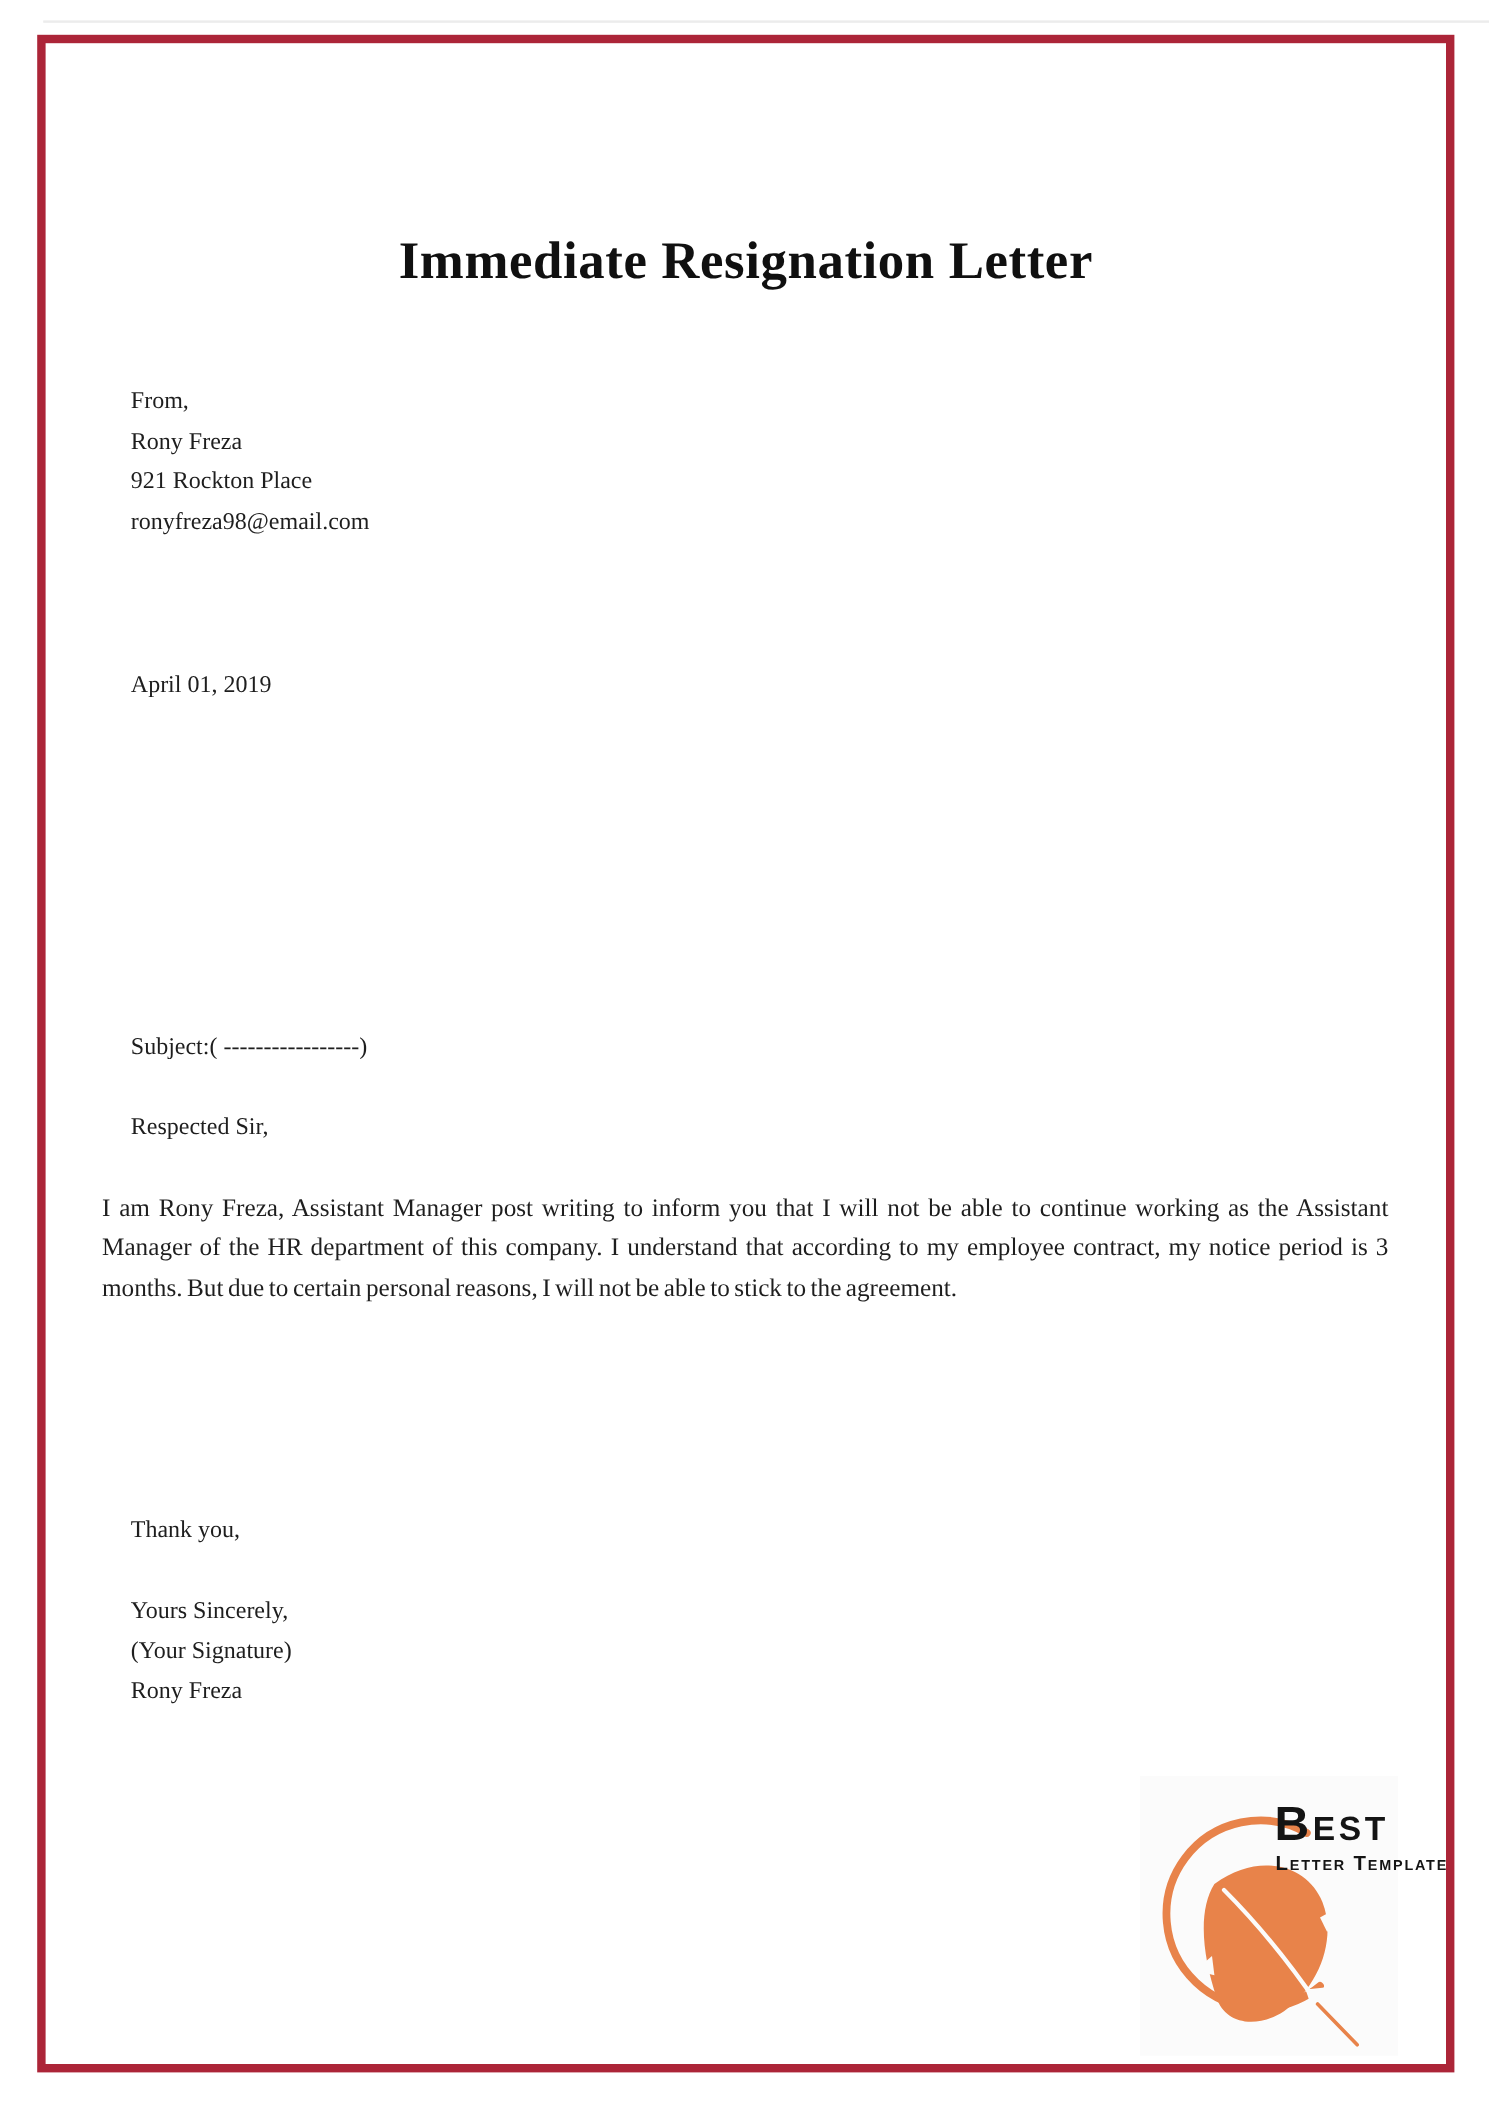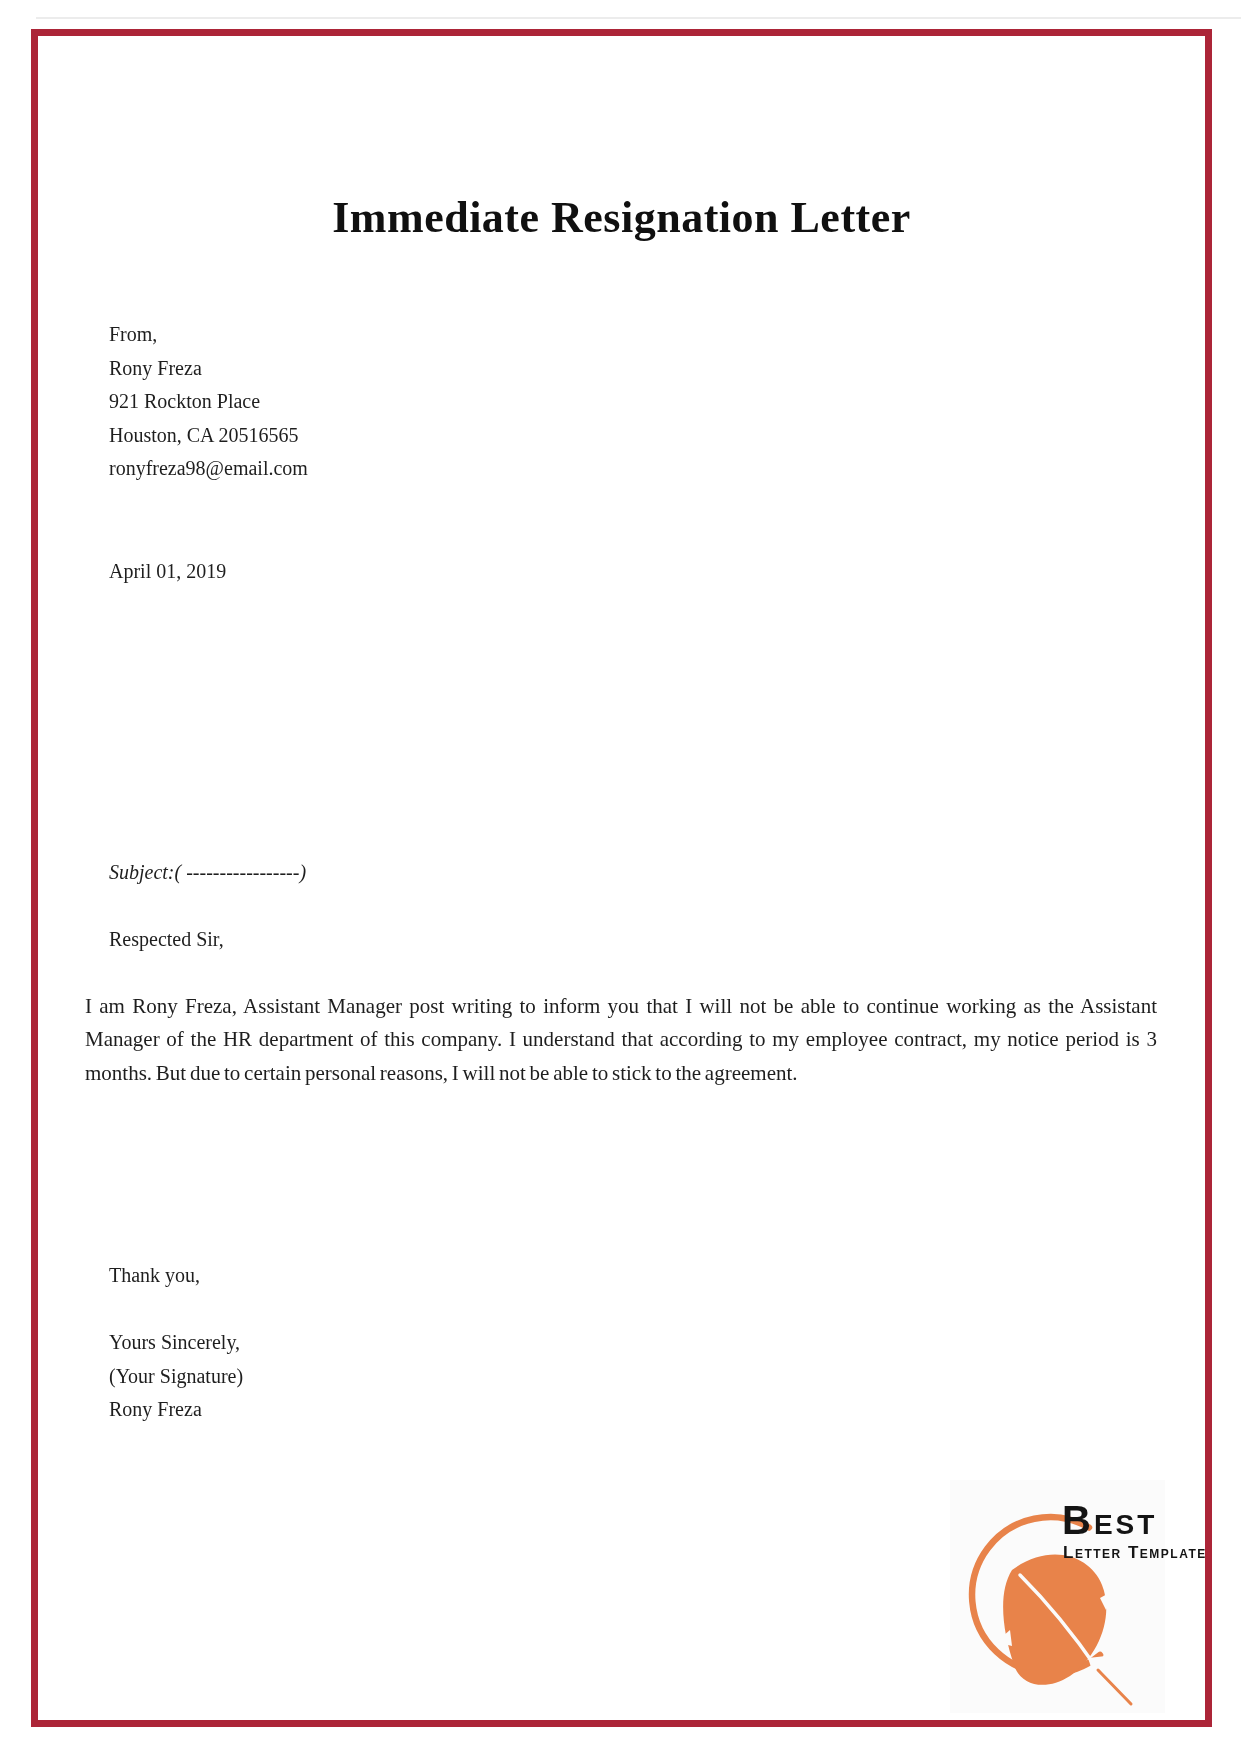--- a/index.html
+++ b/index.html
@@ -22,21 +22,21 @@
     letter-spacing:0.5px; line-height:1.1;
   }
   .block {
     position:absolute; left:85px; font-size:20px; line-height:33.5px;
     white-space:nowrap;
     margin-left:24px;
   }
   #sender-block    { top:318px; }
   #date-block      { top:555px; }
   #recipient-block { top:622px; }
-  #subject-block   { top:856px;font-style:italic; }
+  #subject-block   { top:856px; }
   #salutation-block{ top:923px; }
   .para {
     position:absolute; left:85px; width:1072px;
     font-size:21px; line-height:33.4px; text-align:justify;
     word-spacing:-1.5px;
   }
   #para-1 { top:990px; }
   #para-2 { top:1158px; }
   #thanks-block  { top:1259px; }
   #closing-block { top:1326px; }
@@ -70,21 +70,20 @@
 
   <div class="artifact-line"></div>
   <div class="border-frame"></div>
 
   <div class="letter-title">Immediate Resignation Letter</div>
 
   <div class="block" id="sender-block">
     <div>From,</div>
     <div>Rony Freza</div>
     <div>921 Rockton Place</div>
-    <div>Houston, CA 20516565</div>
     <div>ronyfreza98@email.com</div>
   </div>
 
   <div class="block" id="date-block">April 01, 2019</div>
 
 
   <div class="block" id="subject-block">Subject:( -----------------)</div>
 
   <div class="block" id="salutation-block">Respected Sir,</div>
 

